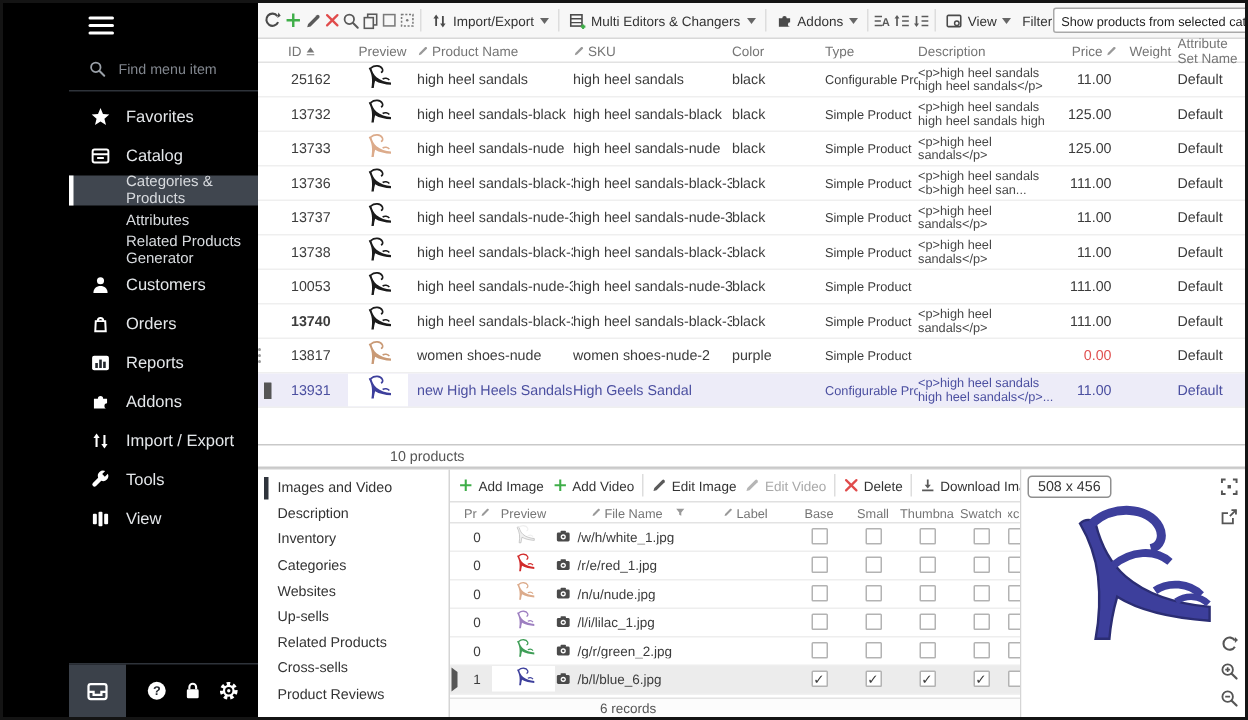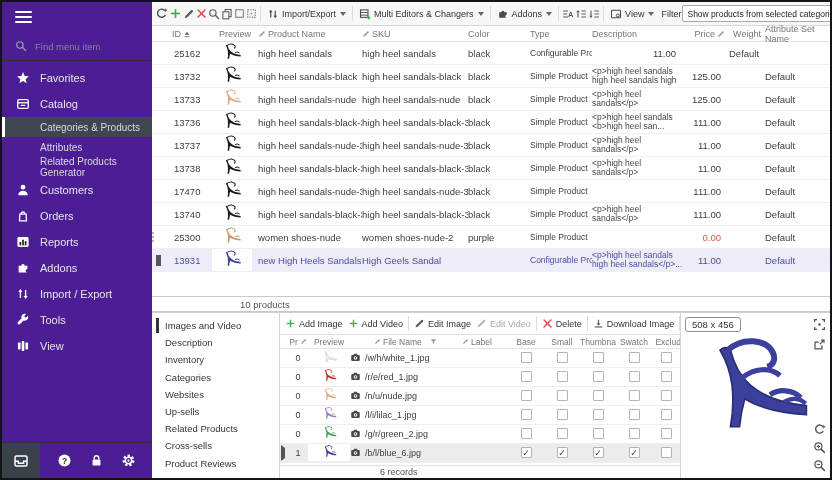--- a/index.html
+++ b/index.html
@@ -1,20 +1,20 @@
 <!DOCTYPE html>
 <html><head>
 <meta charset="utf-8">
 <style>
   html,body{margin:0;padding:0;background:#666;}
   *{box-sizing:border-box;}
   .app{position:relative;width:832px;height:480px;background:#fff;border:2px solid #141414;
        font-family:"Liberation Sans",sans-serif;display:flex;overflow:hidden;}
   
-  .sidebar{width:150px;flex:none;background:#4c1d95;color:#e4e7ea;display:flex;flex-direction:column;font-size:11px;}
+  .sidebar{width:170px;flex:none;background:#000000;color:#e4e7ea;display:flex;flex-direction:column;font-size:11px;padding-left:44px;}
   .burger-row{height:30px;display:flex;align-items:center;padding-left:13px;}
   .burger{display:inline-flex;flex-direction:column;gap:3px;cursor:pointer;}
   .burger span{width:17px;height:2px;background:#fff;border-radius:1px;}
   .search-row{height:29px;display:flex;align-items:center;gap:8px;padding-left:13px;border-bottom:1px solid #2e333a;}
   .search-ph{color:#82878f;font-size:9.5px;}
   .nav{padding-top:4px;}
   .nav-item{height:26px;display:flex;align-items:center;gap:10px;padding-left:13px;cursor:pointer;}
   .nav-item .ic{width:15px;display:inline-flex;justify-content:center;}
   .sub-item{height:20px;display:flex;align-items:center;padding-left:38px;font-size:10px;color:#d7dade;position:relative;cursor:pointer;}
   .sub-item.sel{background:#40464f;}
@@ -458,20 +458,21 @@
     <path d="M7 5 C7.8 4.2 9 4.2 9.6 5 C10.4 8.2 11.8 11.4 14.6 13.8 C18.2 16.9 23.4 18.4 28.6 18.9 L28.6 21.2 C23 20.8 17 19.6 13.2 17.2 C12.6 19.3 12.1 21.7 11.9 24.2 L9.6 24.2 C10.2 21 10.4 17.4 10 13.8 C9.6 10.6 8.4 7.4 7 5 Z" fill="#1b1b1b"></path>
     <path d="M9 5 C12.5 1.8 18.5 2.2 20.2 5.6 C21 7.2 20.4 8.8 18.8 9.2" fill="none" stroke="#1b1b1b" stroke-width="1.6"></path>
     <path d="M20.5 15.5 C22.5 14.2 25.5 14.6 27 16.4" fill="none" stroke="#1b1b1b" stroke-width="1.5"></path>
   </svg>
             </span>
           </div>
           <div class="cell">high heel sandals</div>
           <div class="cell">high heel sandals</div>
           <div class="cell">black</div>
           <div class="cell" style="font-size:8.5px;">Configurable Product</div>
+          <div class="cell desc">&lt;p&gt;high heel sandals high heel sandals&lt;/p&gt;</div>
           <div class="cell price">11.00</div>
           <div class="cell"></div>
           <div class="cell">Default</div>
         </div>
         <div class="mg-row">
           <div class="cell"></div>
           <div class="cell" style="padding-left:6px;">13732</div>
           <div class="cell">
             <span class="prev-box">
               <svg width="22" height="22" viewBox="0 0 32 32">
@@ -569,63 +570,63 @@
           <div class="cell">high heel sandals-black-37</div>
           <div class="cell">black</div>
           <div class="cell" style="font-size:8.5px;">Simple Product</div>
           <div class="cell desc">&lt;p&gt;high heel sandals&lt;/p&gt;</div>
           <div class="cell price">11.00</div>
           <div class="cell"></div>
           <div class="cell">Default</div>
         </div>
         <div class="mg-row">
           <div class="cell"></div>
-          <div class="cell" style="padding-left:6px;">17470</div>
+          <div class="cell" style="padding-left:6px;">10053</div>
           <div class="cell">
             <span class="prev-box">
               <svg width="22" height="22" viewBox="0 0 32 32">
     <path d="M7 5 C7.8 4.2 9 4.2 9.6 5 C10.4 8.2 11.8 11.4 14.6 13.8 C18.2 16.9 23.4 18.4 28.6 18.9 L28.6 21.2 C23 20.8 17 19.6 13.2 17.2 C12.6 19.3 12.1 21.7 11.9 24.2 L9.6 24.2 C10.2 21 10.4 17.4 10 13.8 C9.6 10.6 8.4 7.4 7 5 Z" fill="#1b1b1b"></path>
     <path d="M9 5 C12.5 1.8 18.5 2.2 20.2 5.6 C21 7.2 20.4 8.8 18.8 9.2" fill="none" stroke="#1b1b1b" stroke-width="1.6"></path>
     <path d="M20.5 15.5 C22.5 14.2 25.5 14.6 27 16.4" fill="none" stroke="#1b1b1b" stroke-width="1.5"></path>
   </svg>
             </span>
           </div>
           <div class="cell">high heel sandals-nude-37</div>
           <div class="cell">high heel sandals-nude-37</div>
           <div class="cell">black</div>
           <div class="cell" style="font-size:8.5px;">Simple Product</div>
           <div class="cell desc"></div>
           <div class="cell price">111.00</div>
           <div class="cell"></div>
           <div class="cell">Default</div>
         </div>
         <div class="mg-row">
           <div class="cell"></div>
-          <div class="cell" style="padding-left:6px;">13740</div>
+          <div class="cell" style="padding-left:6px;font-weight:bold;">13740</div>
           <div class="cell">
             <span class="prev-box">
               <svg width="22" height="22" viewBox="0 0 32 32">
     <path d="M7 5 C7.8 4.2 9 4.2 9.6 5 C10.4 8.2 11.8 11.4 14.6 13.8 C18.2 16.9 23.4 18.4 28.6 18.9 L28.6 21.2 C23 20.8 17 19.6 13.2 17.2 C12.6 19.3 12.1 21.7 11.9 24.2 L9.6 24.2 C10.2 21 10.4 17.4 10 13.8 C9.6 10.6 8.4 7.4 7 5 Z" fill="#1b1b1b"></path>
     <path d="M9 5 C12.5 1.8 18.5 2.2 20.2 5.6 C21 7.2 20.4 8.8 18.8 9.2" fill="none" stroke="#1b1b1b" stroke-width="1.6"></path>
     <path d="M20.5 15.5 C22.5 14.2 25.5 14.6 27 16.4" fill="none" stroke="#1b1b1b" stroke-width="1.5"></path>
   </svg>
             </span>
           </div>
           <div class="cell">high heel sandals-black-38</div>
           <div class="cell">high heel sandals-black-38</div>
           <div class="cell">black</div>
           <div class="cell" style="font-size:8.5px;">Simple Product</div>
           <div class="cell desc">&lt;p&gt;high heel sandals&lt;/p&gt;</div>
           <div class="cell price">111.00</div>
           <div class="cell"></div>
           <div class="cell">Default</div>
         </div>
         <div class="mg-row">
           <div class="cell"></div>
-          <div class="cell" style="padding-left:6px;">25300</div>
+          <div class="cell" style="padding-left:6px;">13817</div>
           <div class="cell">
             <span class="prev-box">
               <svg width="22" height="22" viewBox="0 0 32 32">
     <path d="M7 5 C7.8 4.2 9 4.2 9.6 5 C10.4 8.2 11.8 11.4 14.6 13.8 C18.2 16.9 23.4 18.4 28.6 18.9 L28.6 21.2 C23 20.8 17 19.6 13.2 17.2 C12.6 19.3 12.1 21.7 11.9 24.2 L9.6 24.2 C10.2 21 10.4 17.4 10 13.8 C9.6 10.6 8.4 7.4 7 5 Z" fill="#c99a76"></path>
     <path d="M9 5 C12.5 1.8 18.5 2.2 20.2 5.6 C21 7.2 20.4 8.8 18.8 9.2" fill="none" stroke="#c99a76" stroke-width="1.6"></path>
     <path d="M20.5 15.5 C22.5 14.2 25.5 14.6 27 16.4" fill="none" stroke="#c99a76" stroke-width="1.5"></path>
   </svg>
             </span>
           </div>
           <div class="cell">women shoes-nude</div>

